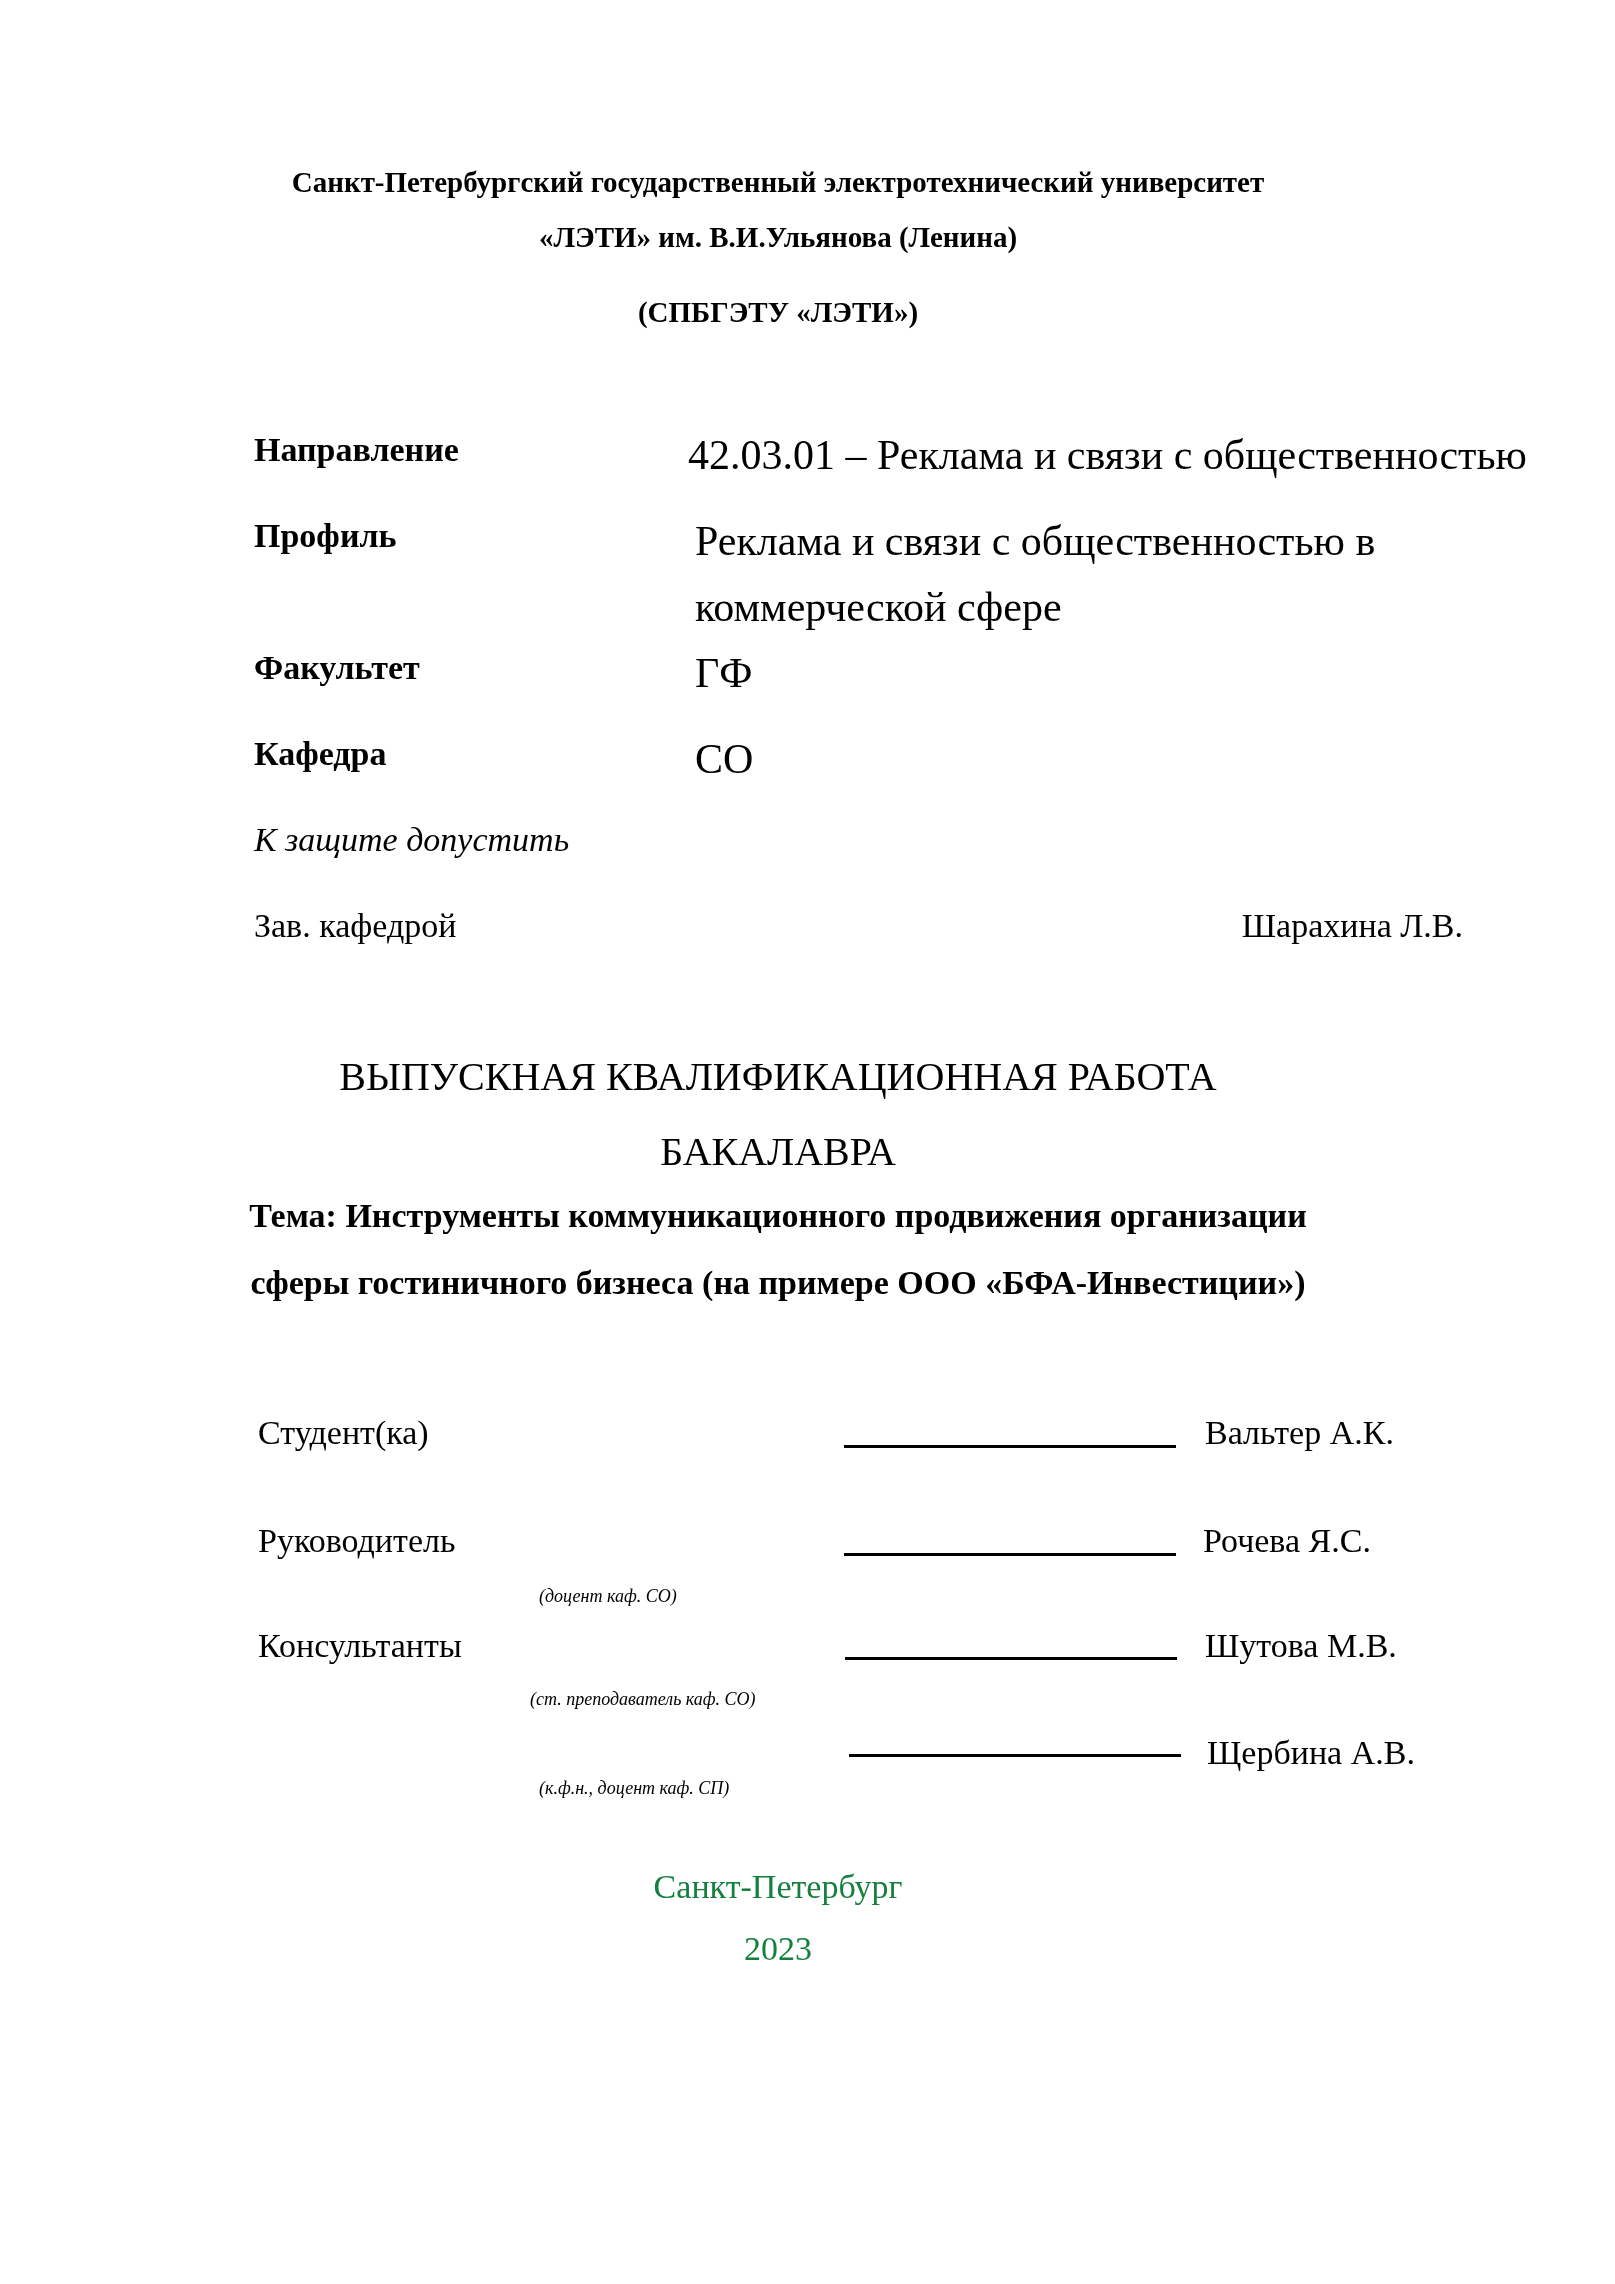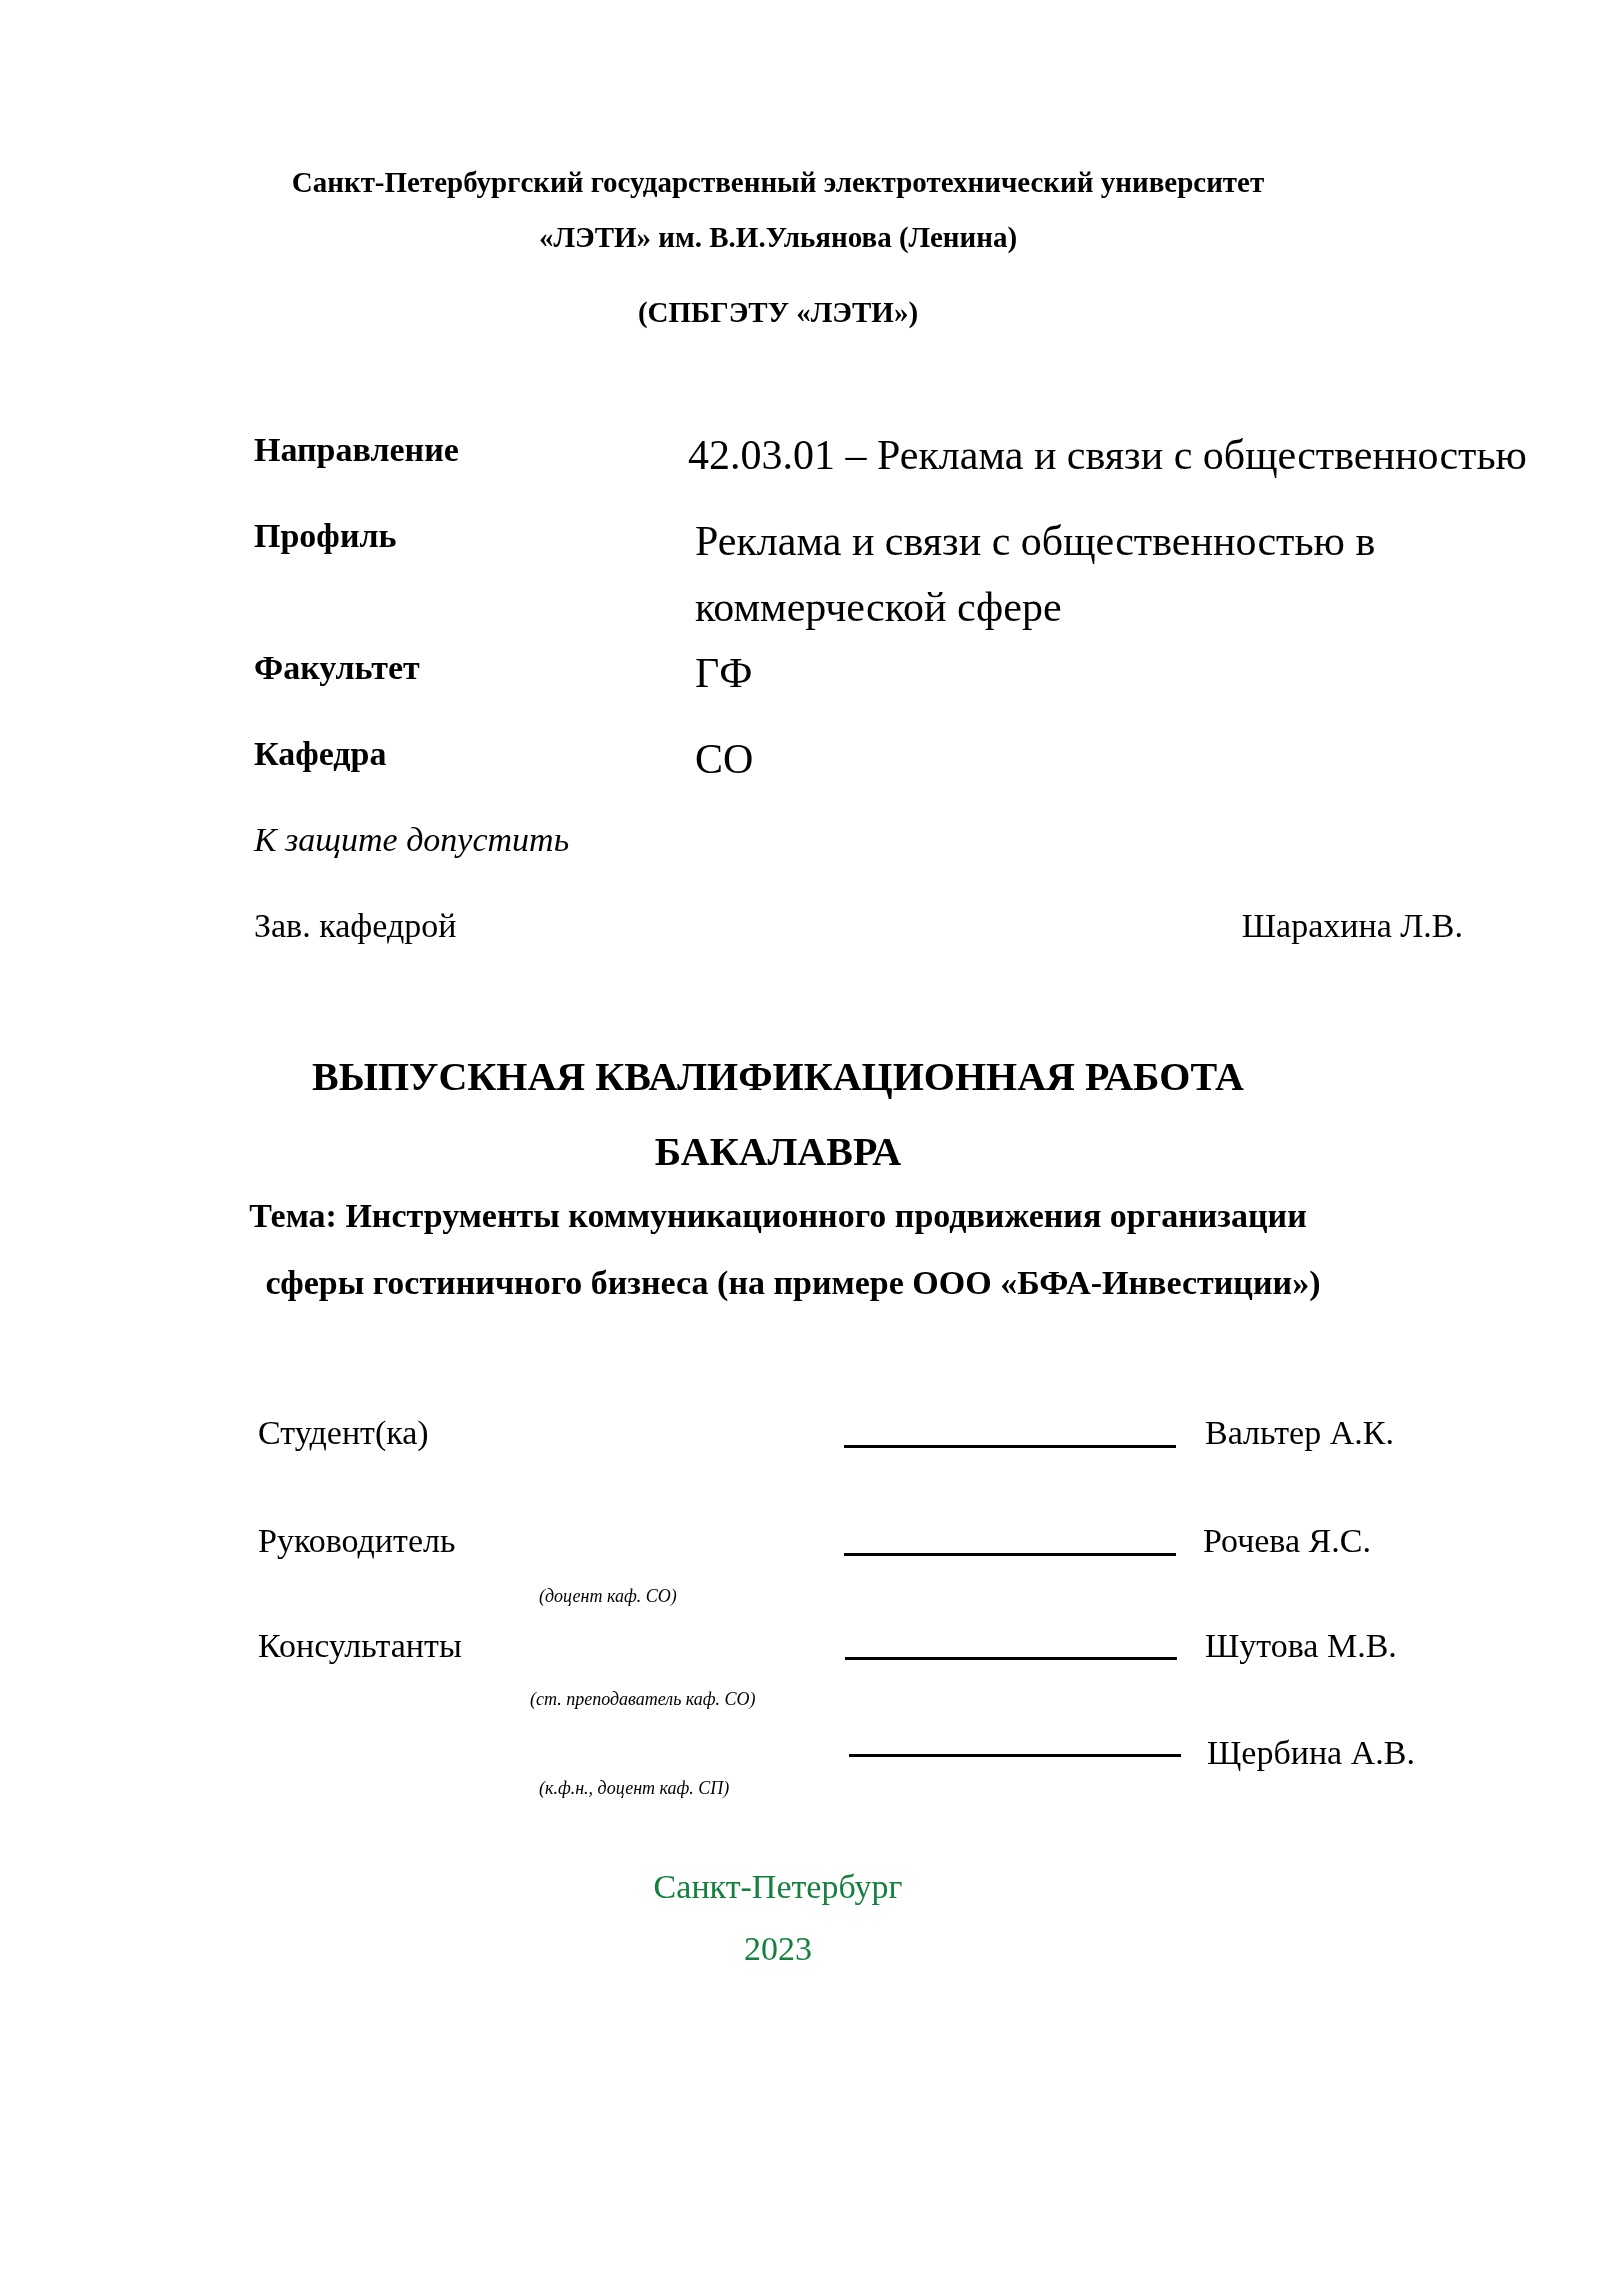--- a/index.html
+++ b/index.html
@@ -5,21 +5,21 @@
   html, body { margin: 0; padding: 0; background: #ffffff; }
   body { width: 1616px; height: 2284px; position: relative; overflow: hidden;
          font-family: "Liberation Serif", "DejaVu Serif", serif; color: #000; }
   .abs { position: absolute; white-space: nowrap; }
   .center { left: 0; width: 1556px; text-align: center; }
   .hdr { font-size: 29px; font-weight: bold; }
   .lbl { font-size: 34px; font-weight: bold; }
   .val { font-size: 42px; }
   .txt { font-size: 34px; }
   .ital { font-style: italic; }
-  .title { font-size: 40px; font-weight: bold; }
+  .title { font-size: 40px; font-weight: normal; }
   .theme { font-size: 34px; font-weight: bold; }
   .sig-role { font-size: 34px; }
   .sig-name { font-size: 34px; }
   .sig-line { position: absolute; height: 0; border-top: 3.1px solid #000; width: 332px; }
   .sig-note { font-size: 18px; font-style: italic; }
   .footer { font-size: 34px; color: #15803d; }
 </style>
 </head>
 <body>
 
@@ -40,21 +40,21 @@
 <div class="abs lbl" style="left:254px; top:735px;">Кафедра</div>
 <div class="abs val" style="left:695px; top:735px;">СО</div>
 
 <div class="abs txt ital" style="left:254px; top:821px;">К защите допустить</div>
 <div class="abs txt" style="left:254px; top:907px;">Зав. кафедрой</div>
 <div class="abs txt" style="right:153px; top:907px;">Шарахина Л.В.</div>
 
 <div class="abs center title" style="top:1053px;">ВЫПУСКНАЯ КВАЛИФИКАЦИОННАЯ РАБОТА</div>
 <div class="abs center title" style="top:1128px;">БАКАЛАВРА</div>
 <div class="abs center theme" style="top:1197px;">Тема: Инструменты коммуникационного продвижения организации</div>
-<div class="abs center theme" style="top:1264px;margin-left:15px;">сферы гостиничного бизнеса (на примере ООО «БФА-Инвестиции»)</div>
+<div class="abs center theme" style="top:1264px;">сферы гостиничного бизнеса (на примере ООО «БФА-Инвестиции»)</div>
 
 <div class="abs sig-role" style="left:258px; top:1414px;">Студент(ка)</div>
 <div class="sig-line" style="left:844px; top:1445px;"></div>
 <div class="abs sig-name" style="left:1205px; top:1414px;">Вальтер А.К.</div>
 
 <div class="abs sig-role" style="left:258px; top:1522px;">Руководитель</div>
 <div class="sig-line" style="left:844px; top:1553px;"></div>
 <div class="abs sig-name" style="left:1203px; top:1522px;">Рочева Я.С.</div>
 <div class="abs sig-note" style="left:539px; top:1586px;">(доцент каф. СО)</div>
 

